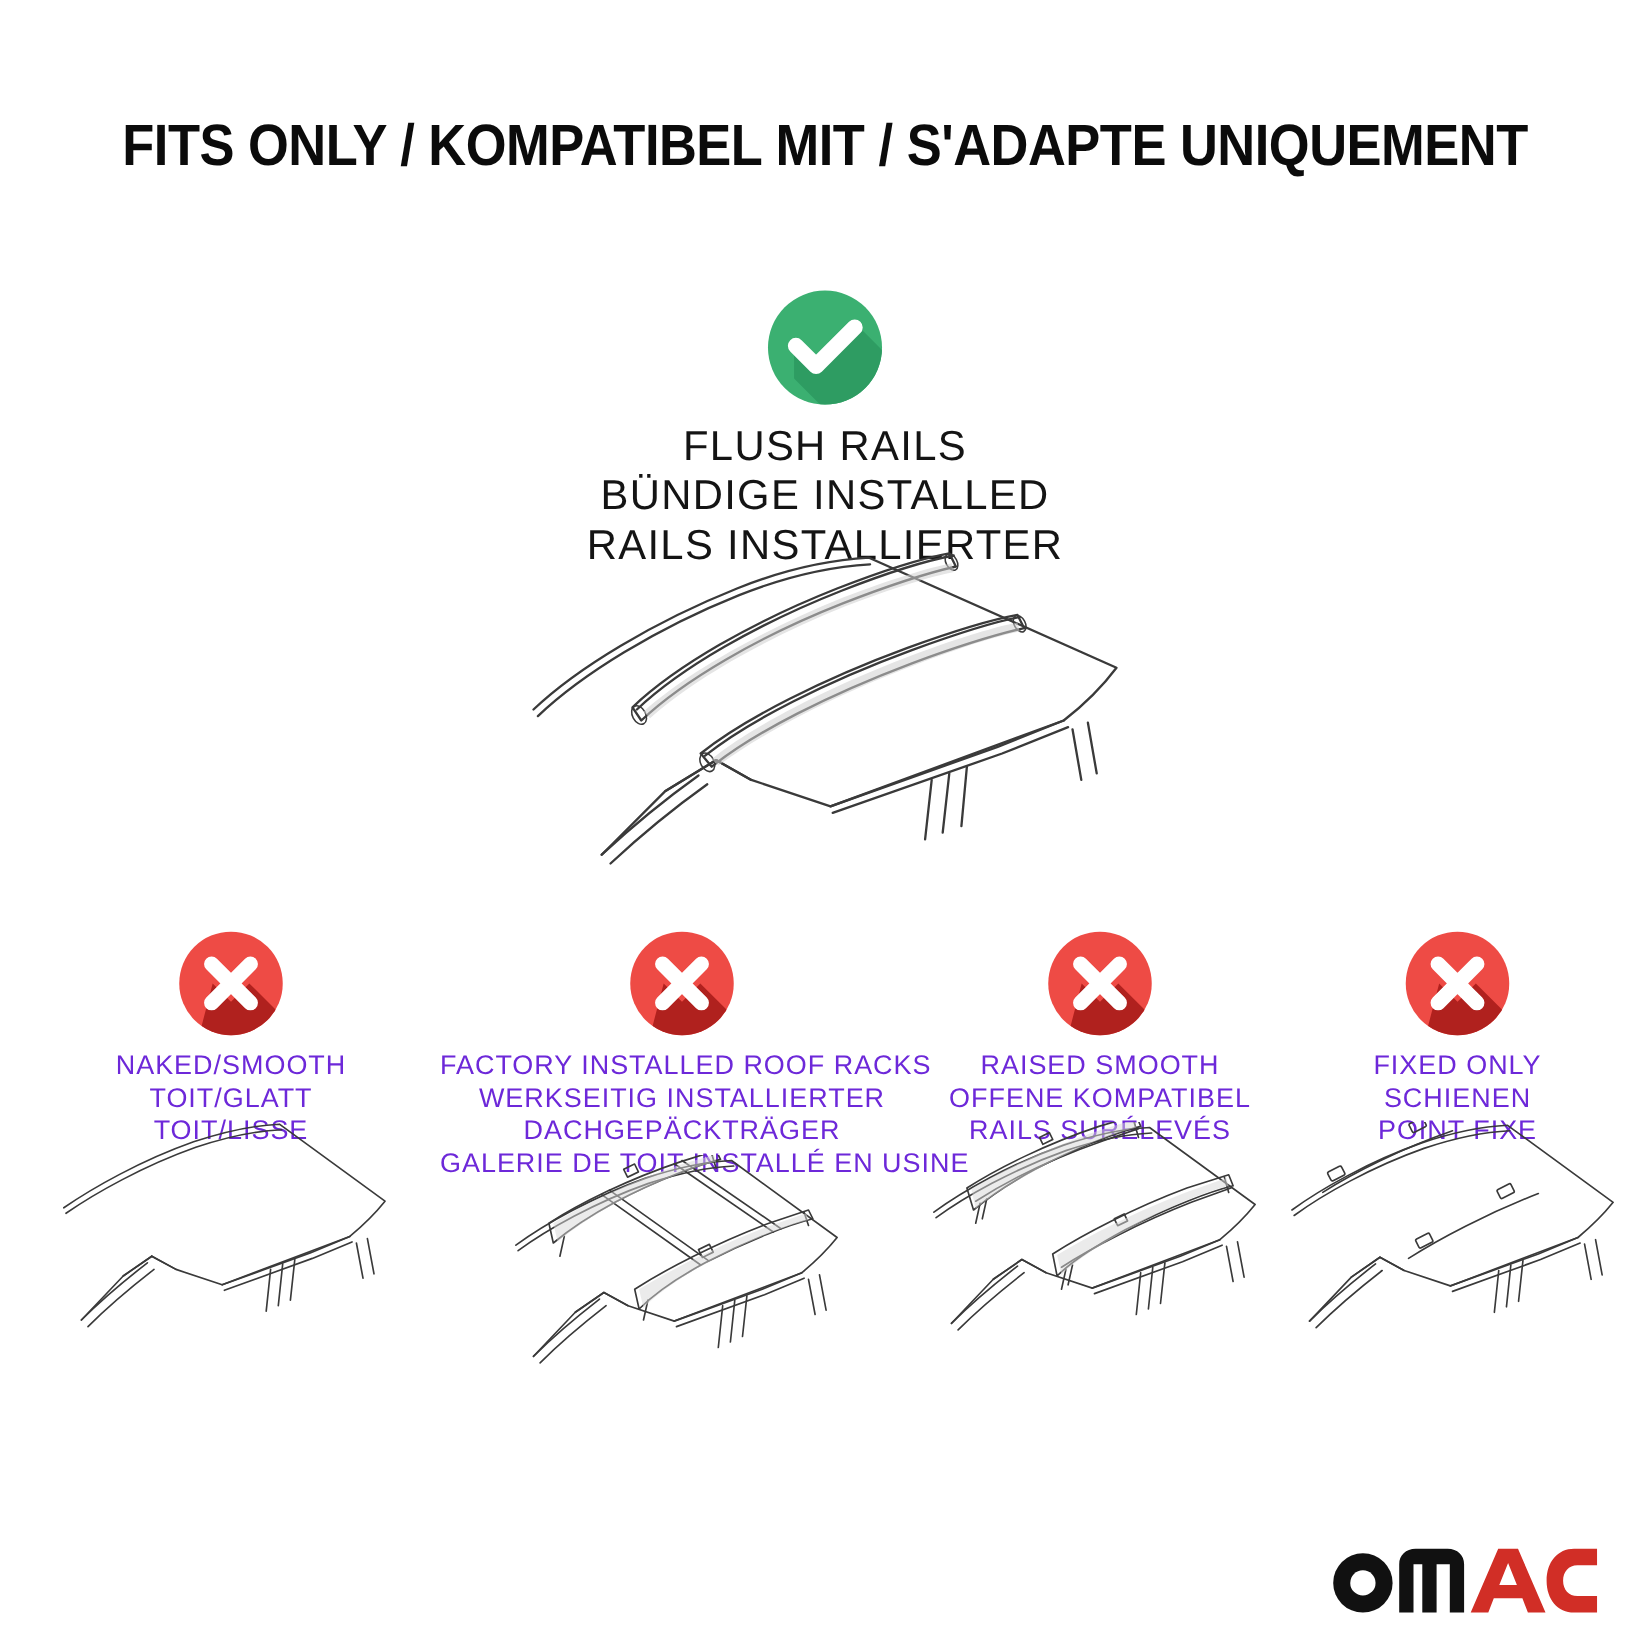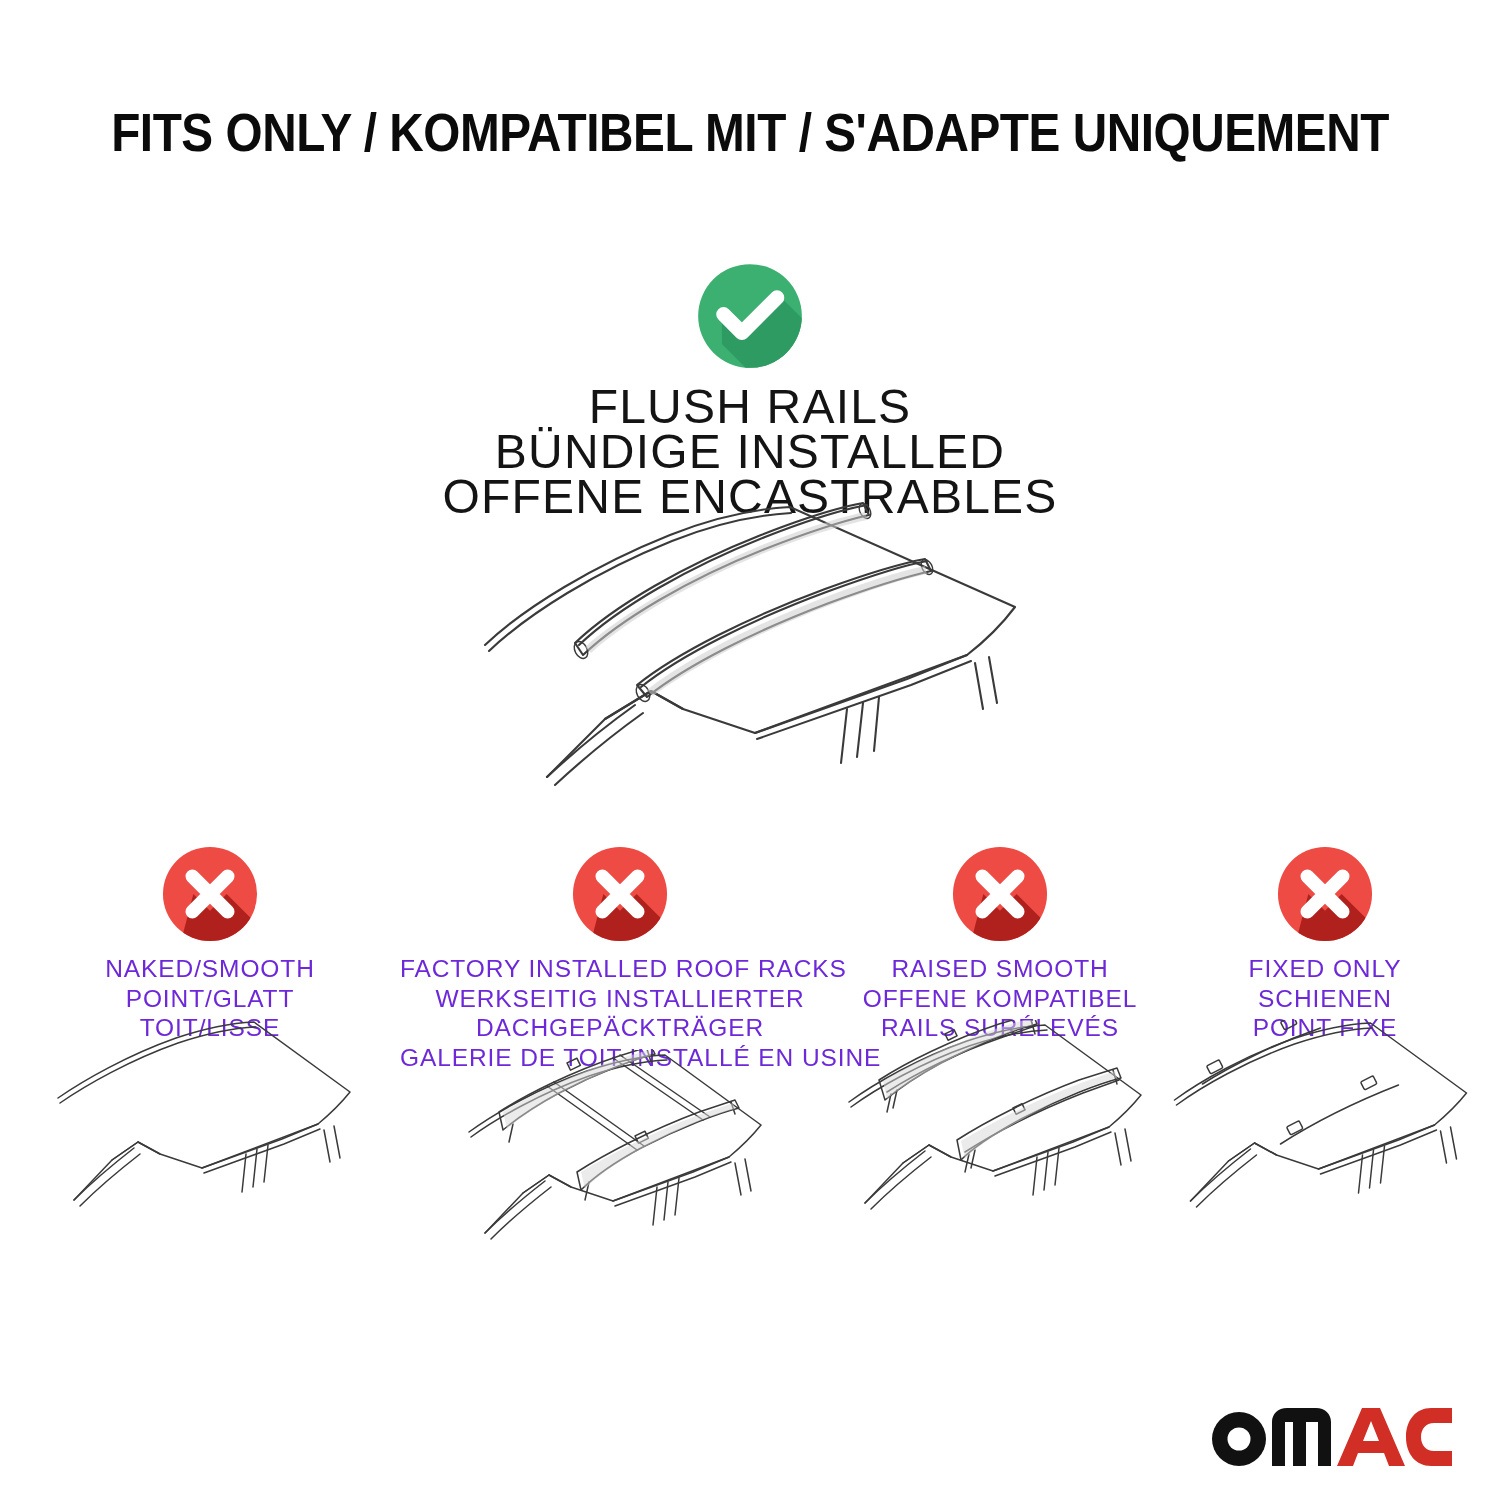--- a/index.html
+++ b/index.html
@@ -46,21 +46,21 @@
   .badge-wrap {
     display: flex;
     justify-content: center;
     align-items: center;
   }
   .badge-check { width: 108px; height: 108px; display:block; }
   .badge-cross { width: 98px;  height: 98px;  display:block; }
 
   #compatible-labels {
     margin-top: 14px;
-    font-size: 48px;
+    font-size: 38px;
     line-height: 45px;
     font-weight: 400;
     letter-spacing: 1.2px;
     color: #141414;
   }
 
   
   #flush-illustration {
     position: absolute;
     left: 455px;
@@ -125,21 +125,21 @@
 
         <path d="M24 46 L42 64 L76 30 L76 30 L108 62 L108 108 L56 108 L24 76 Z" fill="#2E9C62"></path>
       </g>
       <path d="M25.5 48.5 L42.5 65.5 L75 33" fill="none" stroke="#ffffff" stroke-width="13.5" stroke-linecap="round" stroke-linejoin="round"></path>
     </svg>
   </div>
 
   <div id="compatible-labels">
     <div>FLUSH RAILS</div>
     <div>BÜNDIGE INSTALLED</div>
-    <div>OFFENE ENCASTRABLES</div>
+    <div>RAILS INSTALLIERTER</div>
   </div>
 </div>
 
 <svg id="flush-illustration" viewBox="0 0 600 300">
   <g fill="none" stroke="#3a3a3a" stroke-width="2.1" stroke-linejoin="round" stroke-linecap="round">
 
     <path d="M30 150 C70 112 140 70 215 40 C260 22 300 14 335 12
              L560 112
              C548 128 530 146 512 160
              L300 238 L228 214 L196 196 L150 224 L92 282"></path>
@@ -196,21 +196,21 @@
           </defs>
         <circle cx="50" cy="50" r="48" fill="#EE4B45"></circle>
         <g clip-path="url(#clipX1)">
           <path d="M33 50 L50 67 L67 50 L100 83 L100 120 L40 120 L20 100 Z" fill="#B0211E"></path>
         </g>
         <path d="M32 32 L68 68 M68 32 L32 68" fill="none" stroke="#ffffff" stroke-width="14" stroke-linecap="round"></path>
       </svg>
     </div>
     <div class="incompat-labels">
       <div>NAKED/SMOOTH</div>
-      <div>POINT/GLATT</div>
+      <div>TOIT/GLATT</div>
       <div>TOIT/LISSE</div>
     </div>
     <svg class="roof-art" style="top:175px;" width="320" height="210" viewBox="0 0 320 210">
       <g fill="none" stroke="#3a3a3a" stroke-width="1.5" stroke-linejoin="round" stroke-linecap="round">
         <path d="M8 78 C34 60 78 35 126 18 C156 8 182 3 204 2
                  L300 72 C292 82 280 94 268 104
                  L152 148 L110 134 L88 122 L62 140 L24 180"></path>
         <path d="M10 83 C36 65 80 40 128 23 C158 13 184 8 206 7"></path>
         <path d="M88 122 L62 140"></path>
         <path d="M110 134 L88 122"></path>

